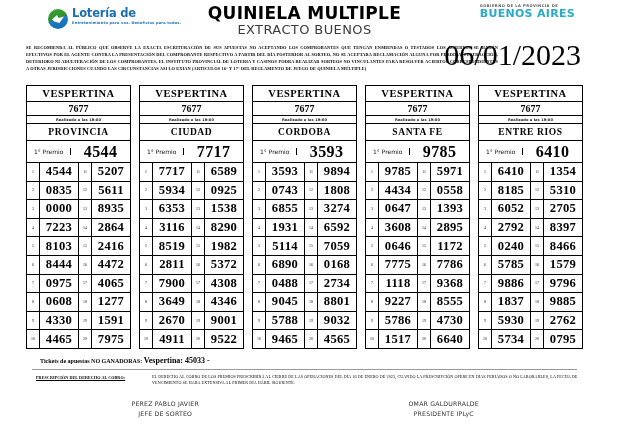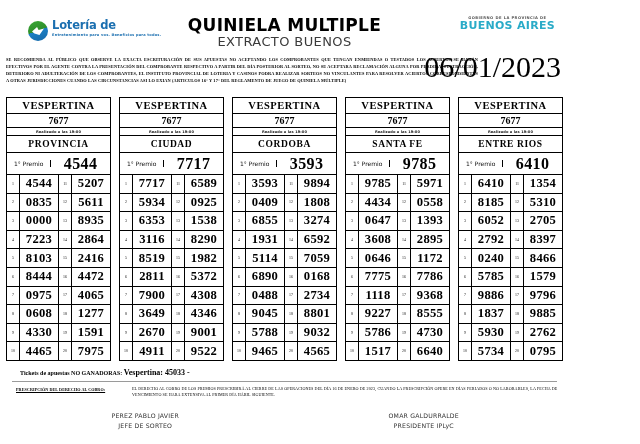--- a/index.html
+++ b/index.html
@@ -12,21 +12,22 @@
     height: 444px;
     font-family: "Liberation Serif", serif;
     color: #000000;
     overflow: hidden;
   }
   .page {
     position: relative;
     width: 569px;
     height: 444px;
     box-sizing: border-box;
-    padding: 12px 6px;
+    padding: 0 6px;
+    margin-left: 20px;
   }
 
   
   .header {
     position: relative;
     height: 42px;
   }
   .brand {
     position: absolute;
     left: 22px;
@@ -90,21 +91,20 @@
     font-size: 13px;
     font-weight: 400;
     color: #3a3a3a;
     letter-spacing: 0.4px;
     line-height: 1.15;
   }
   .gov {
     position: absolute;
     right: 8px;
     top: 4px;
-    text-align: center;
   }
   .gov-small {
     font-family: "DejaVu Sans", sans-serif;
     font-size: 3.7px;
     font-weight: 700;
     color: #555555;
     letter-spacing: 0.45px;
     white-space: nowrap;
   }
   .gov-big {
@@ -542,21 +542,21 @@
         <div class="fp-value">3593</div>
       </div>
       <div class="num-grid">
         <div class="num-half left">
           <div class="num-row">
               <div class="idx">1</div>
               <div class="val">3593</div>
             </div>
           <div class="num-row">
               <div class="idx">2</div>
-              <div class="val">0409</div>
+              <div class="val">0743</div>
             </div>
           <div class="num-row">
               <div class="idx">3</div>
               <div class="val">6855</div>
             </div>
           <div class="num-row">
               <div class="idx">4</div>
               <div class="val">1931</div>
             </div>
           <div class="num-row">

